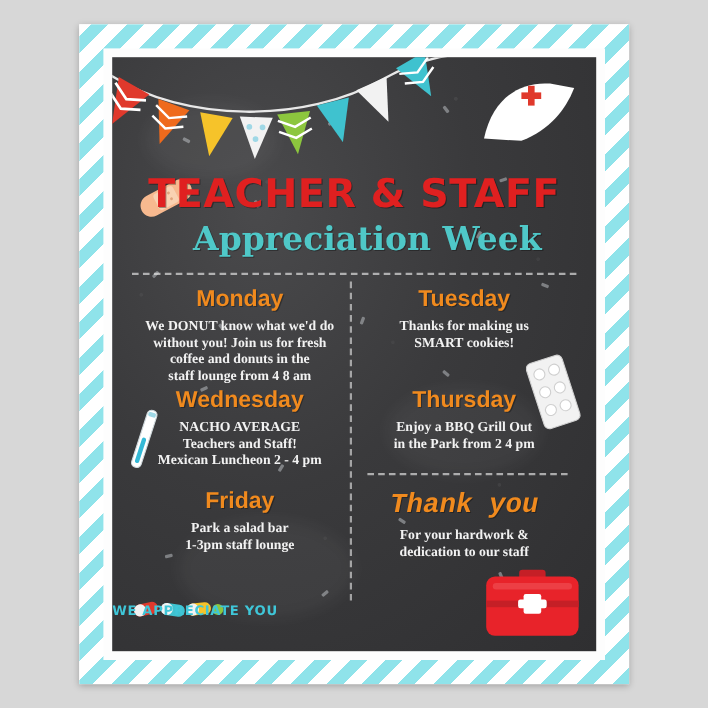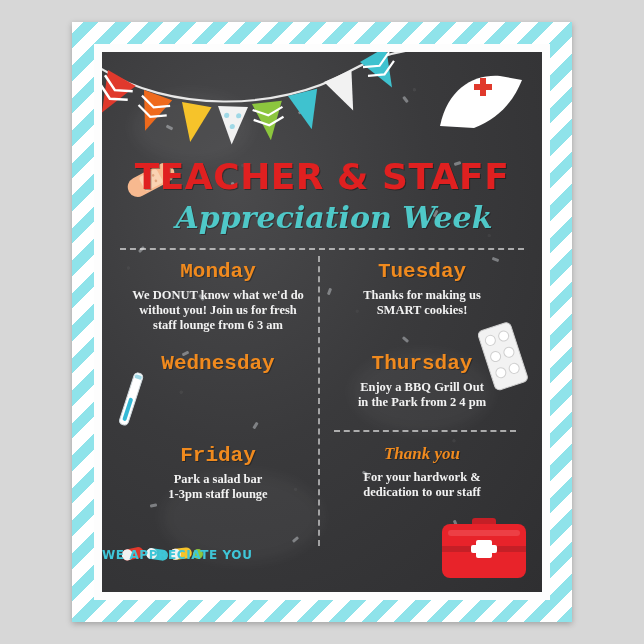--- a/index.html
+++ b/index.html
@@ -137,21 +137,20 @@
     color: #e02020;
     text-shadow: 1px 1px 0 rgba(0,0,0,0.35);
   }
   #title-sub {
     position: absolute;
     left: 0;
     right: 0;
     top: 148px;
     text-align: center;
     font-family: "DejaVu Serif", serif;
-    font-style: italic;
     font-weight: bold;
     font-size: 30px;
     color: #4fc8c8;
     text-shadow: 1px 1px 0 rgba(0,0,0,0.3);
     margin-left: 24px;
   }
 
   
   .hline {
     position: absolute;
@@ -160,41 +159,41 @@
   }
   .vline {
     position: absolute;
     width: 0;
     border-left: 2px dashed rgba(235,235,235,0.6);
   }
 
   
   .day-block { position: absolute; text-align: center; }
   .day-title {
-    font-family: Liberation Mono, monospace;
+    font-family: Liberation Sans, sans-serif;
     font-weight: bold;
     font-size: 21px;
     color: #f08a1e;
     text-shadow: 1px 1px 0 rgba(0,0,0,0.3);
     margin-bottom: 5px;
   }
   .day-body {
     font-family: "Liberation Serif", serif;
     font-weight: bold;
     font-size: 12.5px;
     line-height: 15px;
     color: #f2f2f2;
   }
 
   
   #thankyou-title {
-    font-family: Liberation Serif, serif;
+    font-family: Liberation Mono, monospace;
     font-style: italic;
     font-weight: bold;
-    font-size: 17px;
+    font-size: 25px;
     color: #f08a1e;
     text-shadow: 1px 1px 0 rgba(0,0,0,0.3);
     margin-bottom: 6px;
   }
 
   
   #footer-text {
     position: absolute;
     left: 0;
     right: 0;
@@ -311,26 +310,32 @@
 
     <div class="hline" style="left:18px;right:18px;top:196px;"></div>
     <div class="vline" style="left:216px;top:204px;height:290px;"></div>
     <div class="hline" style="left:232px;right:26px;top:378px;"></div>
 
     <div class="day-block" style="left:28px;top:208px;width:176px;">
       <div class="day-title">Monday</div>
       <div class="day-body">
         <div>We DONUT know what we'd do</div>
         <div>without you! Join us for fresh</div>
-        <div>staff lounge from 6  3 am</div>
+        <div>coffee and donuts in the</div>
+        <div>staff lounge from 4  8 am</div>
       </div>
     </div>
 
     <div class="day-block" style="left:28px;top:300px;width:176px;">
       <div class="day-title">Wednesday</div>
+      <div class="day-body">
+        <div>NACHO AVERAGE</div>
+        <div>Teachers and Staff!</div>
+        <div>Mexican Luncheon 2 - 4 pm</div>
+      </div>
     </div>
 
     <div class="day-block" style="left:28px;top:392px;width:176px;">
       <div class="day-title">Friday</div>
       <div class="day-body">
         <div>Park a salad bar</div>
         <div>1-3pm staff lounge</div>
       </div>
     </div>
 

